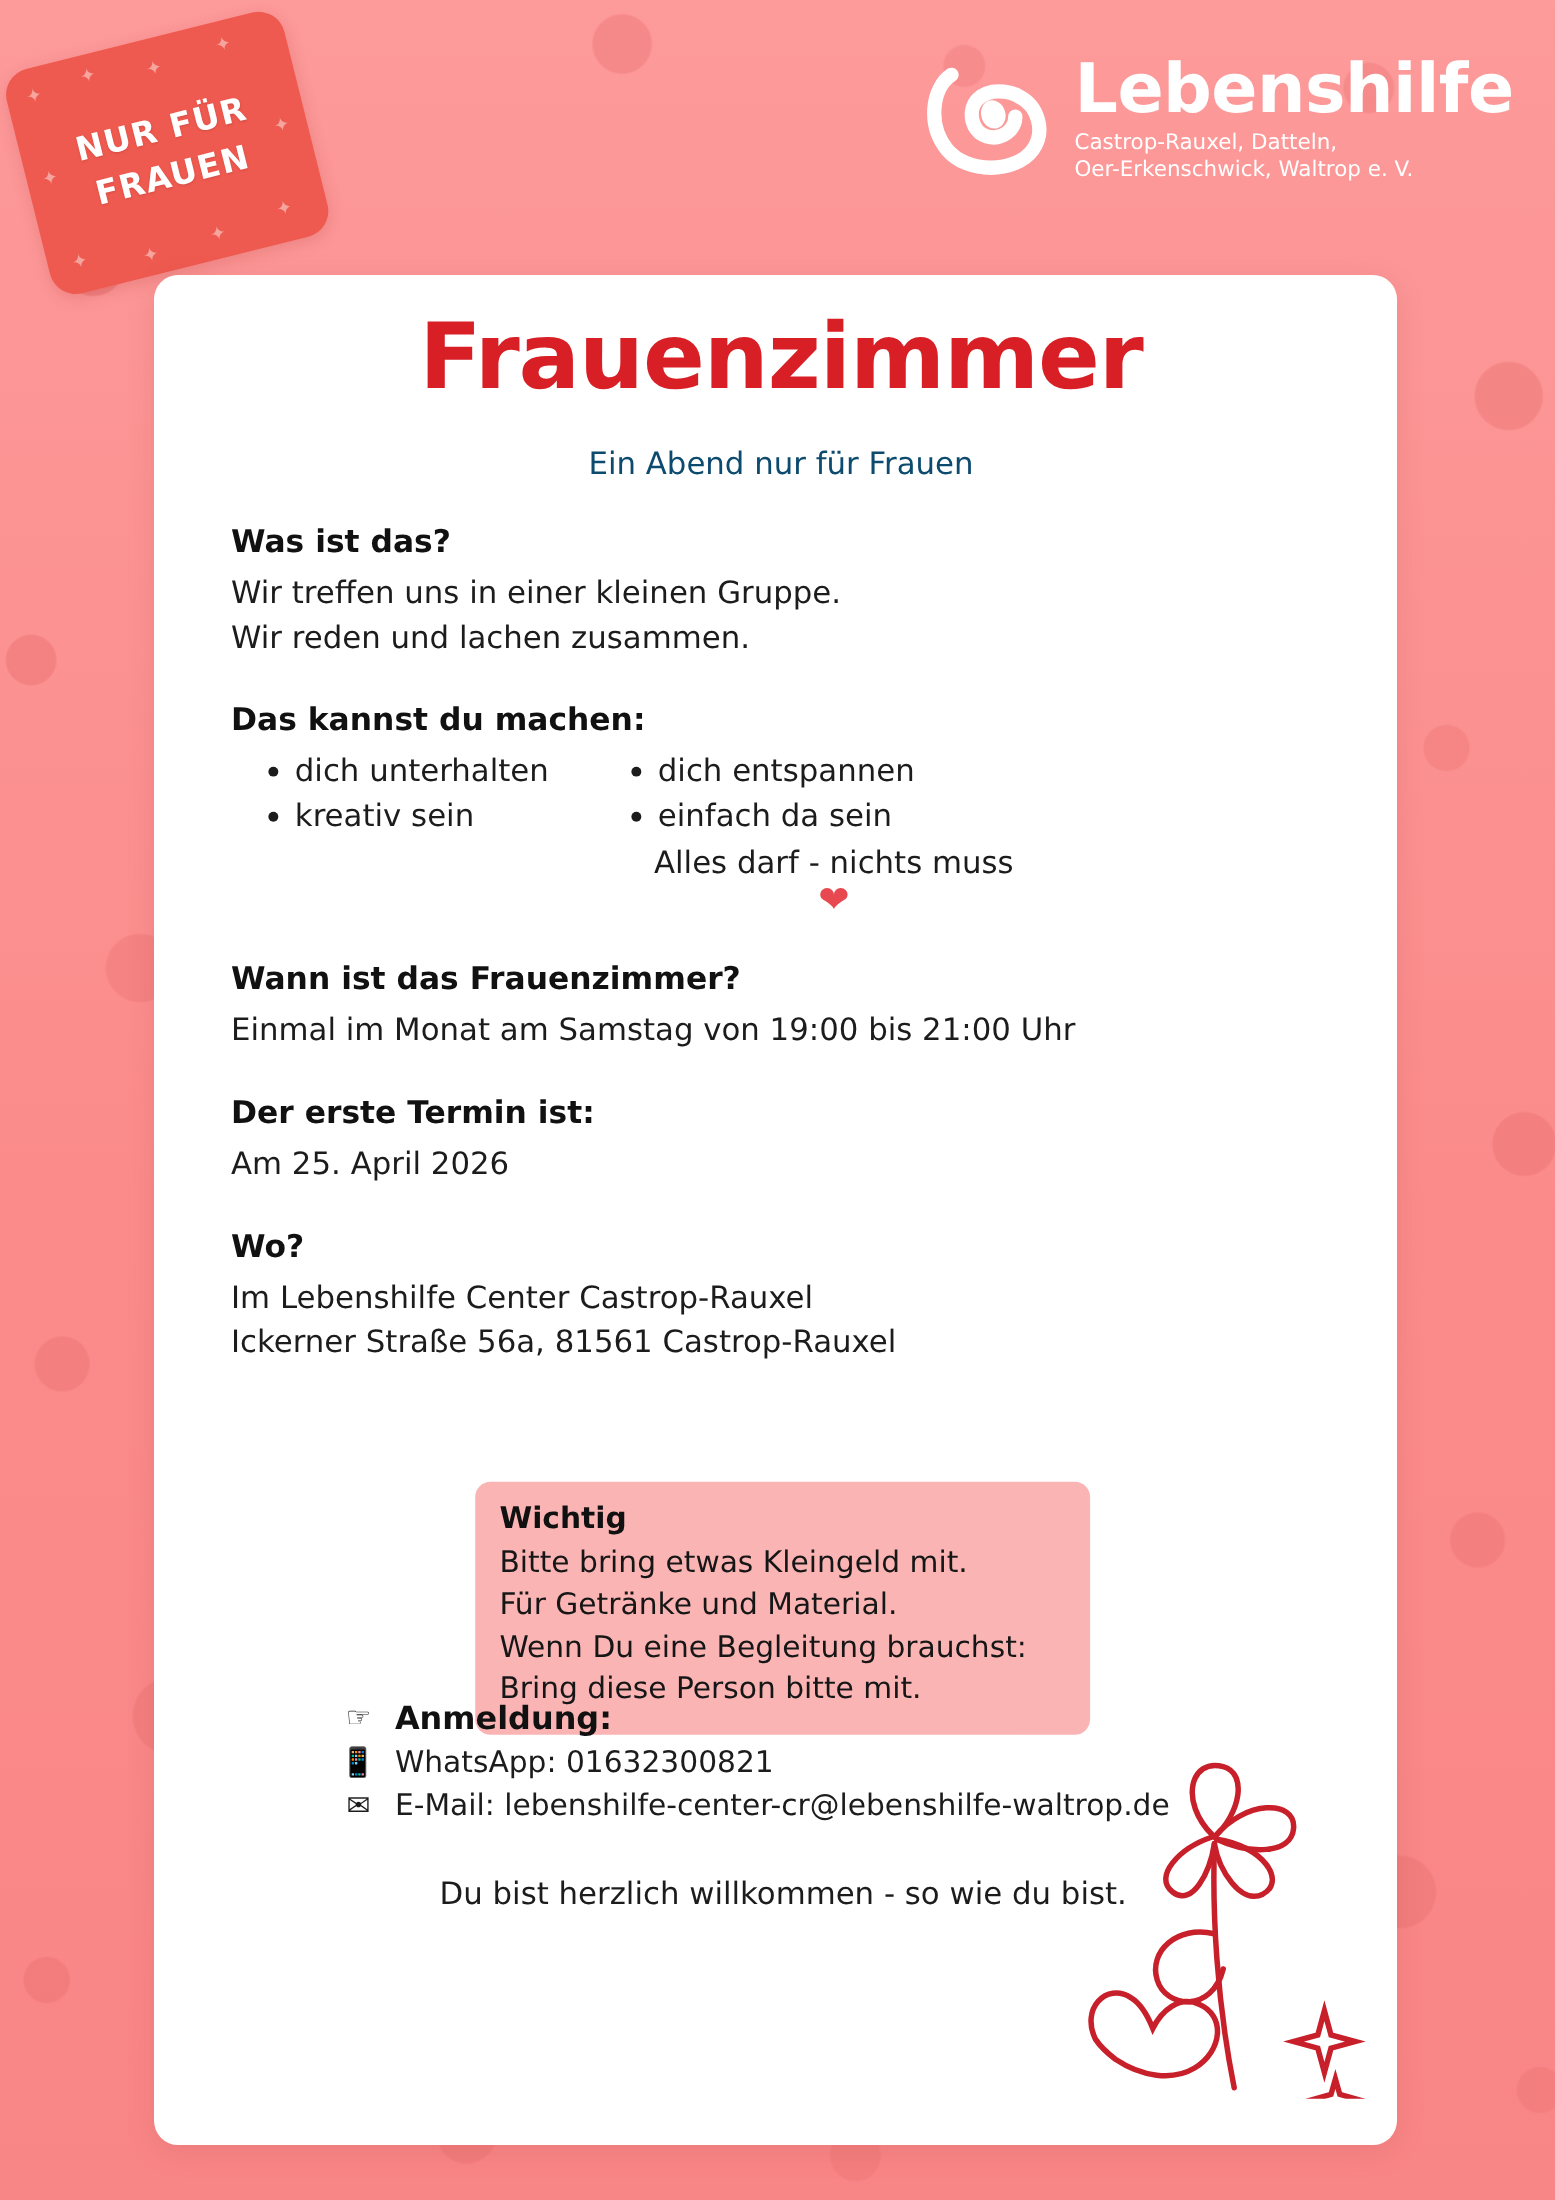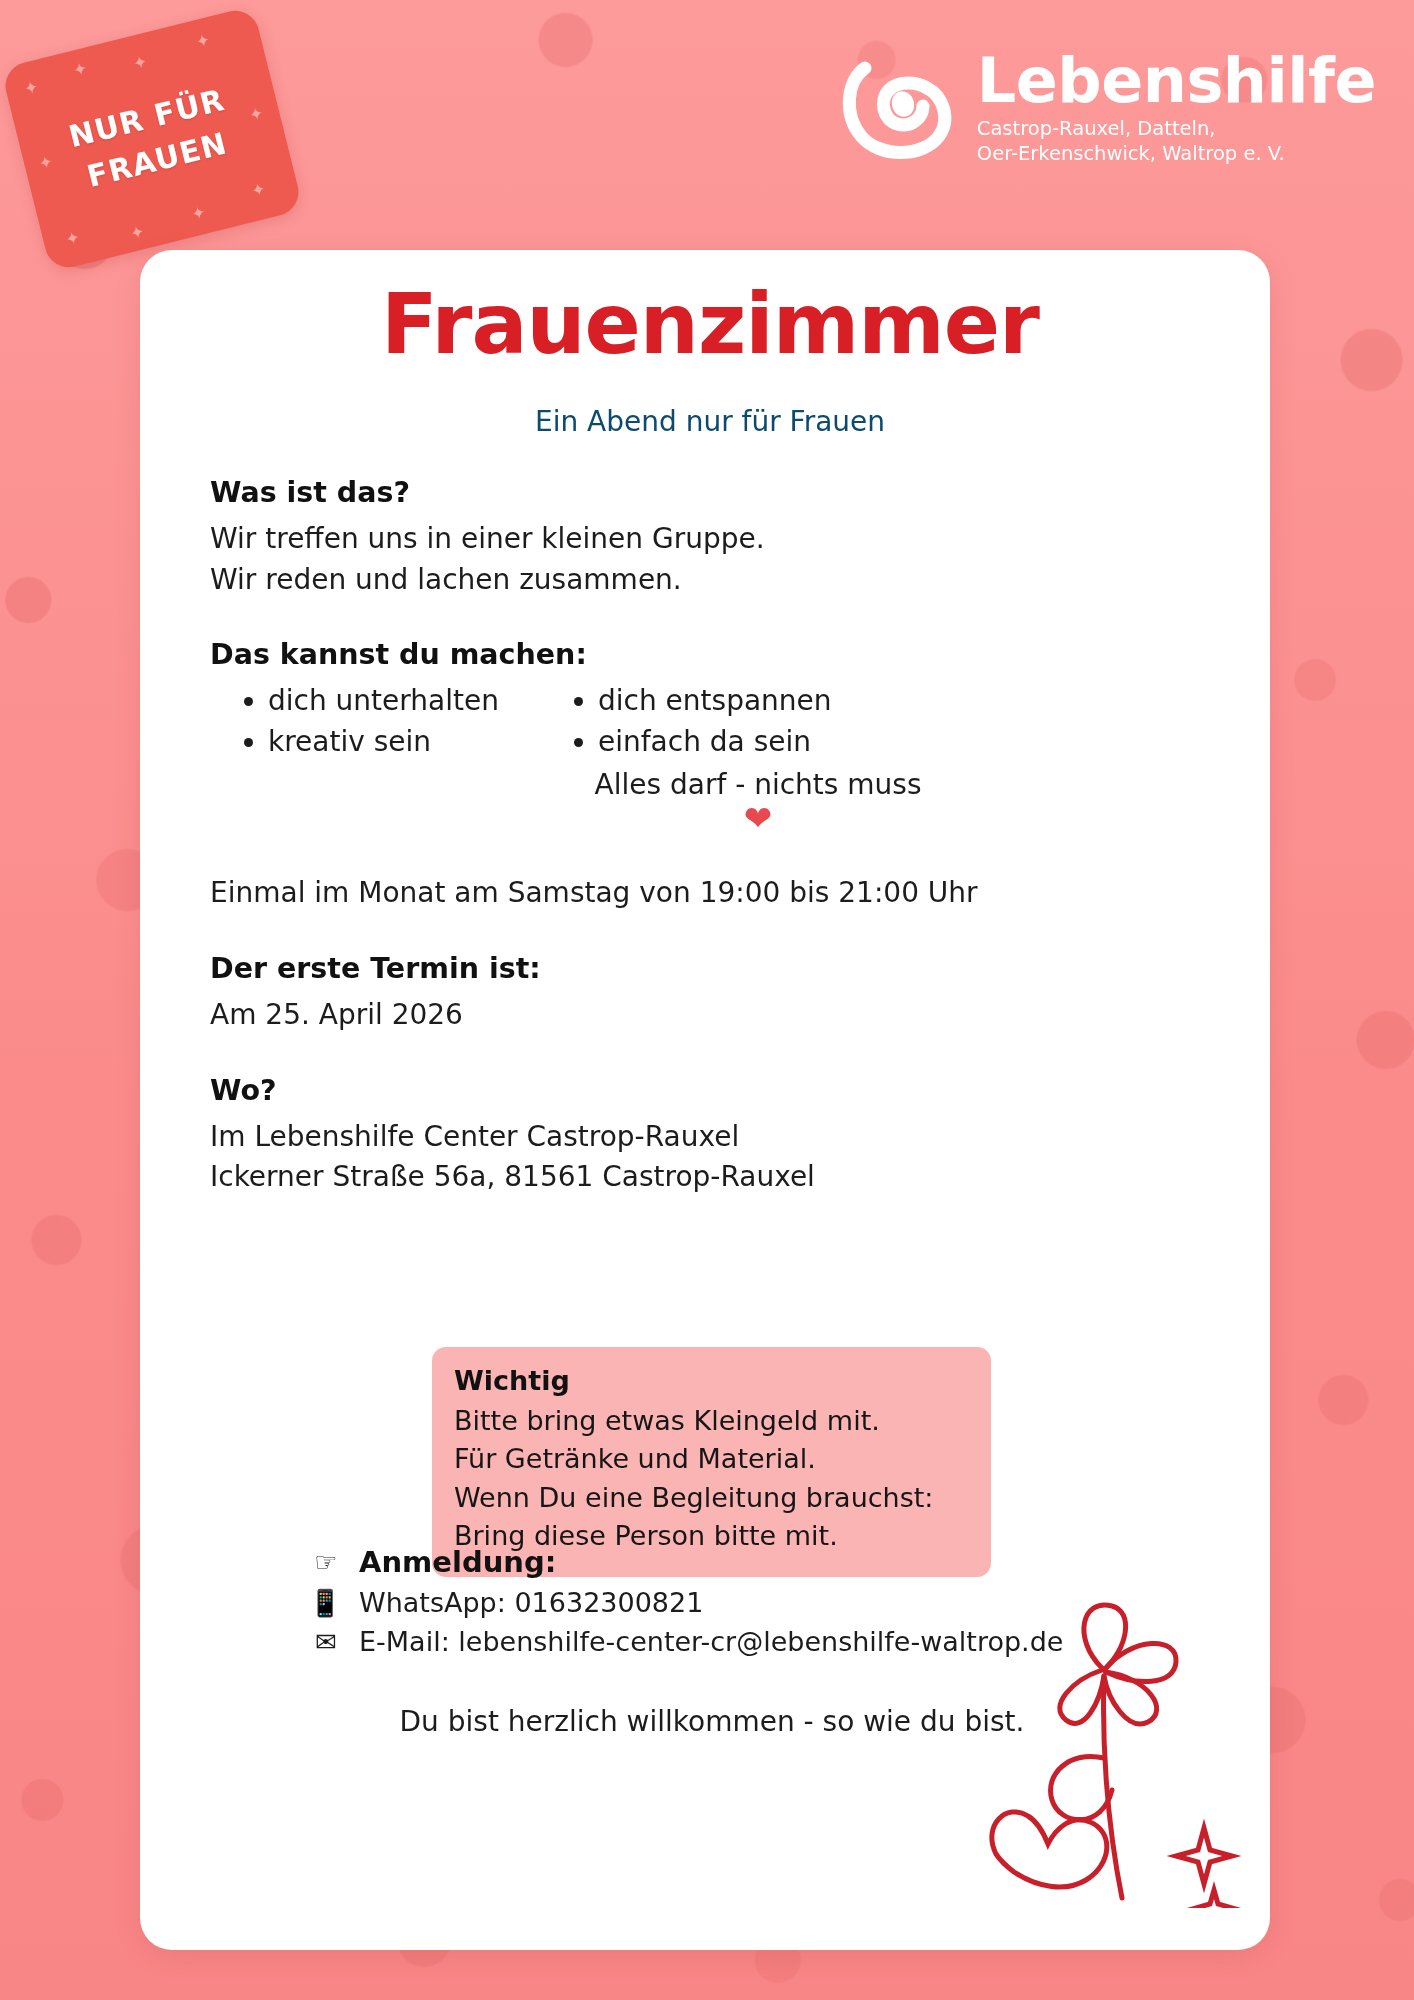--- a/index.html
+++ b/index.html
@@ -103,21 +103,21 @@
   }
 
   
   #card {
     position: absolute;
     left: 140px;
     top: 250px;
     width: 1130px;
     height: 1700px;
     background: #ffffff;
-    border-radius: 32px;
+    border-radius: 22px;
     box-shadow: 0 6px 26px rgba(150,50,50,0.13);
   }
 
   .inner { position: absolute; left: 70px; right: 60px; top: 0; }
 
   h1#title {
     margin: 0;
     padding-top: 26px;
     text-align: center;
     color: #d81f26;
@@ -266,20 +266,21 @@
             <li>einfach da sein</li>
           </ul>
         </div>
         <div class="tagline">
           <span>Alles darf - nichts muss</span>
           <span class="heart">❤</span>
         </div>
       </div>
 
       <div class="section">
+        <div class="q">Wann ist das Frauenzimmer?</div>
         <div class="line">Einmal im Monat am Samstag von 19:00 bis 21:00 Uhr</div>
       </div>
 
       <div class="section">
         <div class="q">Der erste Termin ist:</div>
         <div class="line">Am 25. April 2026</div>
       </div>
 
       <div class="section">
         <div class="q">Wo?</div>

